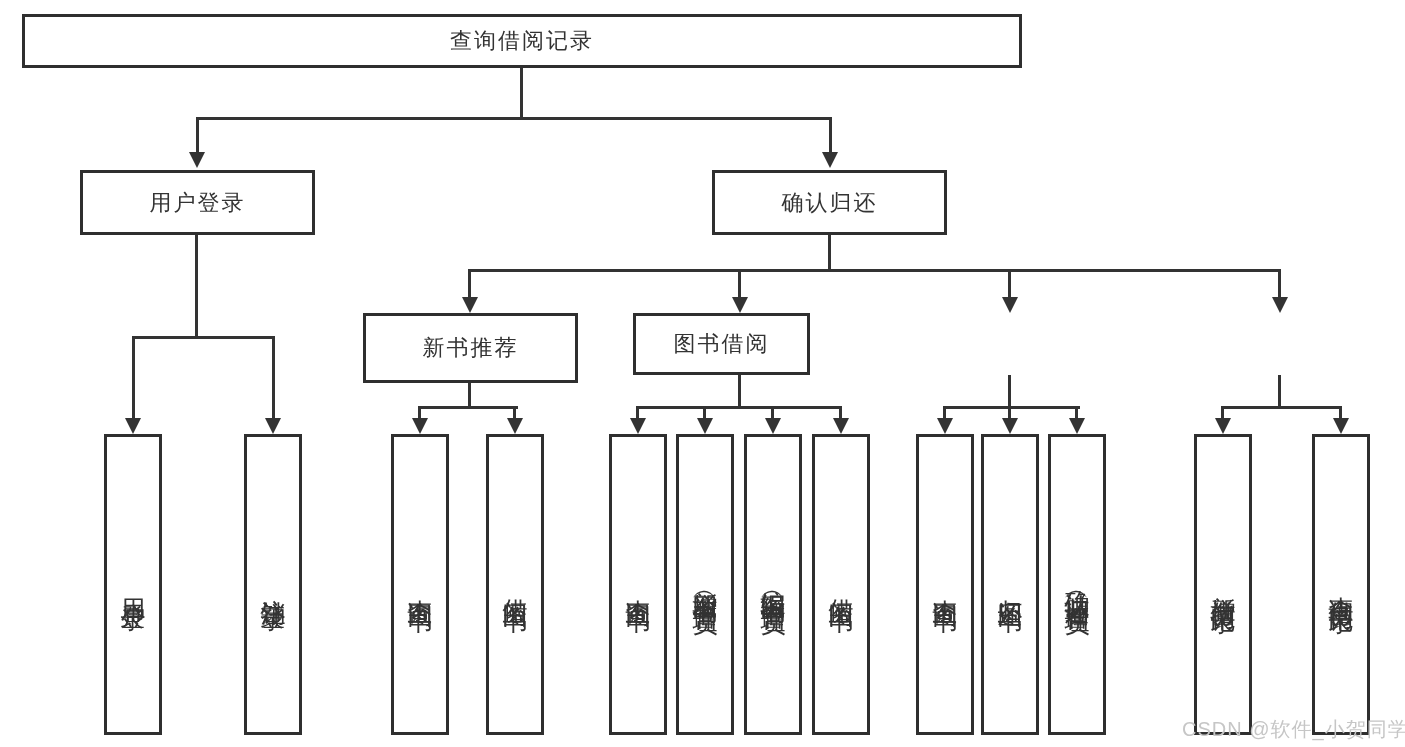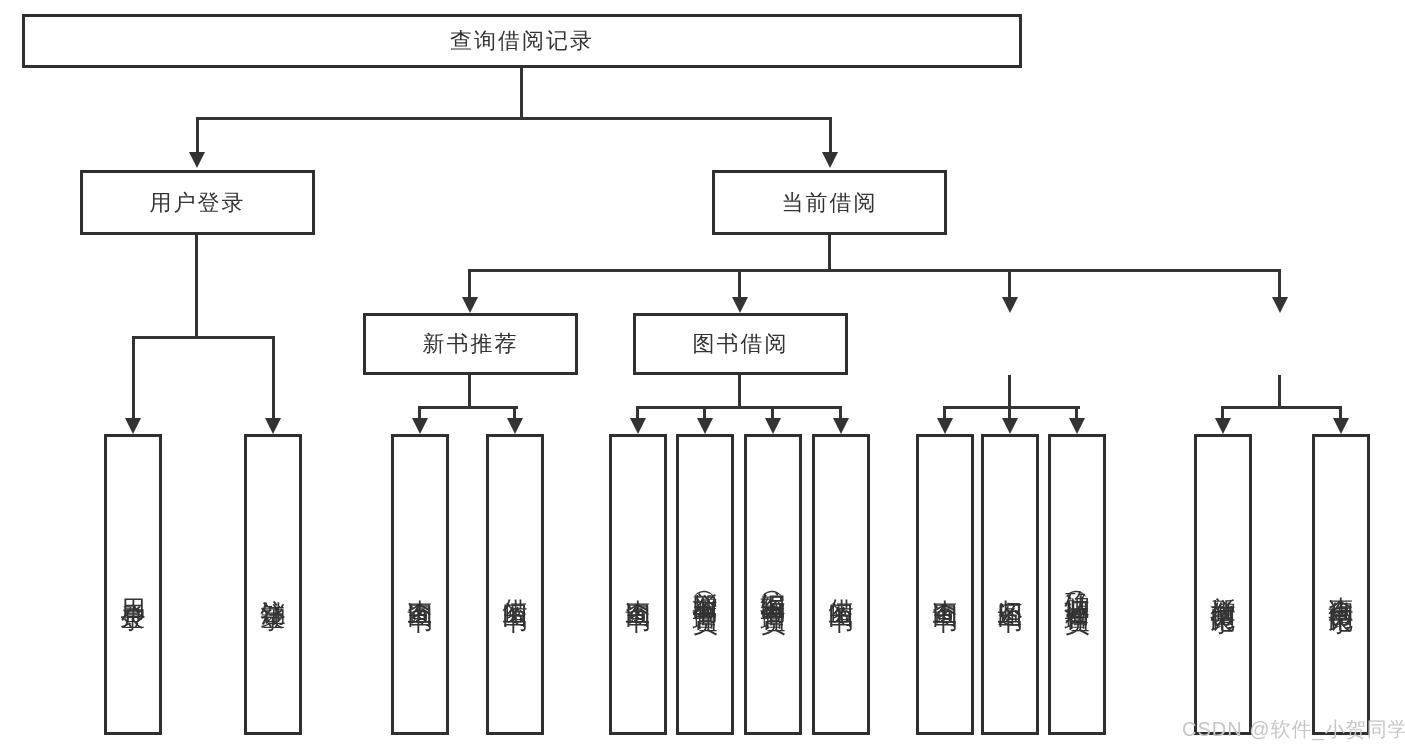--- a/index.html
+++ b/index.html
@@ -58,42 +58,42 @@
   <div class="hbox" style="left:22px;top:14px;width:1000px;height:54px">查询借阅记录</div>
 
   <div class="vl" style="left:520px;top:68px;height:52px"></div>
   <div class="hl" style="left:196px;top:117px;width:636px"></div>
   <div class="vl" style="left:196px;top:117px;height:35px"></div>
   <div class="ar" style="left:189px;top:152px"></div>
   <div class="vl" style="left:829px;top:117px;height:35px"></div>
   <div class="ar" style="left:822px;top:152px"></div>
 
   <div class="hbox" style="left:80px;top:170px;width:235px;height:65px">用户登录</div>
-  <div class="hbox" style="left:712px;top:170px;width:235px;height:65px">当前借阅</div>
+  <div class="hbox" style="left:712px;top:170px;width:235px;height:65px">确认归还</div>
 
   <div class="vl" style="left:195px;top:235px;height:104px"></div>
   <div class="hl" style="left:132px;top:336px;width:143px"></div>
   <div class="vl" style="left:132px;top:336px;height:82px"></div>
   <div class="ar" style="left:125px;top:418px"></div>
   <div class="vl" style="left:272px;top:336px;height:82px"></div>
   <div class="ar" style="left:265px;top:418px"></div>
 
   <div class="vl" style="left:828px;top:235px;height:37px"></div>
   <div class="hl" style="left:468px;top:269px;width:813px"></div>
   <div class="vl" style="left:468px;top:269px;height:28px"></div>
   <div class="ar" style="left:462px;top:297px"></div>
   <div class="vl" style="left:738px;top:269px;height:28px"></div>
   <div class="ar" style="left:732px;top:297px"></div>
   <div class="vl" style="left:1008px;top:269px;height:28px"></div>
   <div class="ar" style="left:1002px;top:297px"></div>
   <div class="vl" style="left:1278px;top:269px;height:28px"></div>
   <div class="ar" style="left:1272px;top:297px"></div>
 
-  <div class="hbox" style="left:363px;top:313px;width:215px;height:62px">新书推荐</div>
-  <div class="hbox" style="left:633px;top:313px;width:215px;height:62px">图书借阅</div>
+  <div class="hbox" style="left:363px;top:313px;width:215px;height:70px">新书推荐</div>
+  <div class="hbox" style="left:633px;top:313px;width:177px;height:62px">图书借阅</div>
 
   <div class="vl" style="left:468px;top:375px;height:34px"></div>
   <div class="hl" style="left:418px;top:406px;width:100px"></div>
   <div class="vl" style="left:418px;top:406px;height:12px"></div>
   <div class="ar" style="left:412px;top:418px"></div>
   <div class="vl" style="left:513px;top:406px;height:12px"></div>
   <div class="ar" style="left:507px;top:418px"></div>
 
   <div class="vl" style="left:738px;top:375px;height:34px"></div>
   <div class="hl" style="left:636px;top:406px;width:206px"></div>

